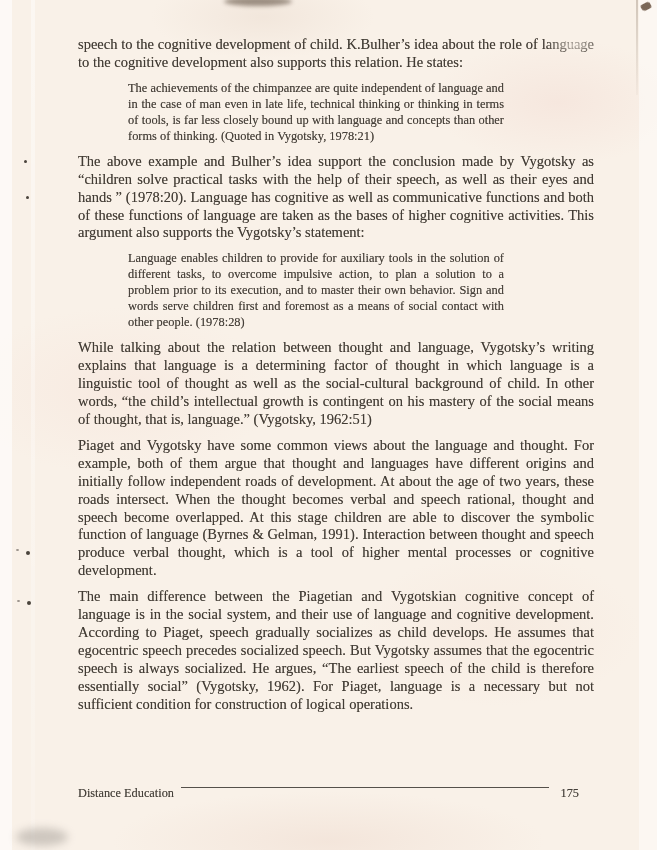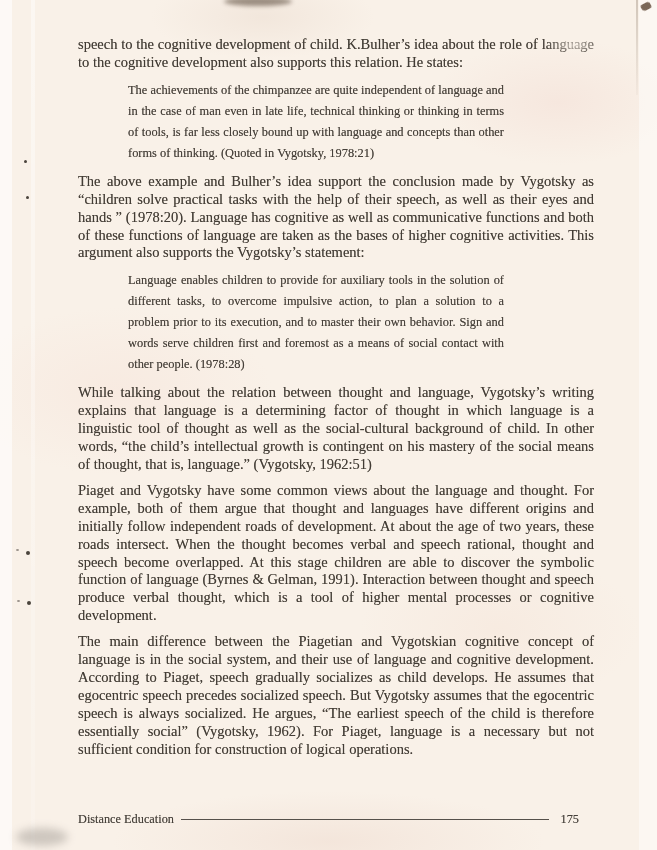--- a/index.html
+++ b/index.html
@@ -73,27 +73,27 @@
   .para {
     margin: 0 0 8px 0;
     font-size: 14.5px;
     line-height: 17.9px;
     text-align: justify;
   }
   .quote {
     margin: 2px 0 9px 50px;
     width: 376px;
     font-size: 12.4px;
-    line-height: 21px;
+    line-height: 16px;
     text-align: justify;
     color: #46403a;
   }
   .footer {
-    position: absolute; left: 78px; top: 812px; width: 501px;
-    display: flex; align-items: center;
+    position: absolute; left: 78px; top: 786px; width: 501px;
+    display: flex; align-items: flex-start;
     font-size: 12.3px; color: #45403a;
     text-shadow: 0 0 0.5px rgba(64,56,46,0.5);
   }
   .footer-title { white-space: nowrap; }
   .footer-rule {
     flex: 1 1 auto;
     border-bottom: 1.2px solid #55504a;
     margin: 0 0 2px 7px;
     height: 1px;
   }

